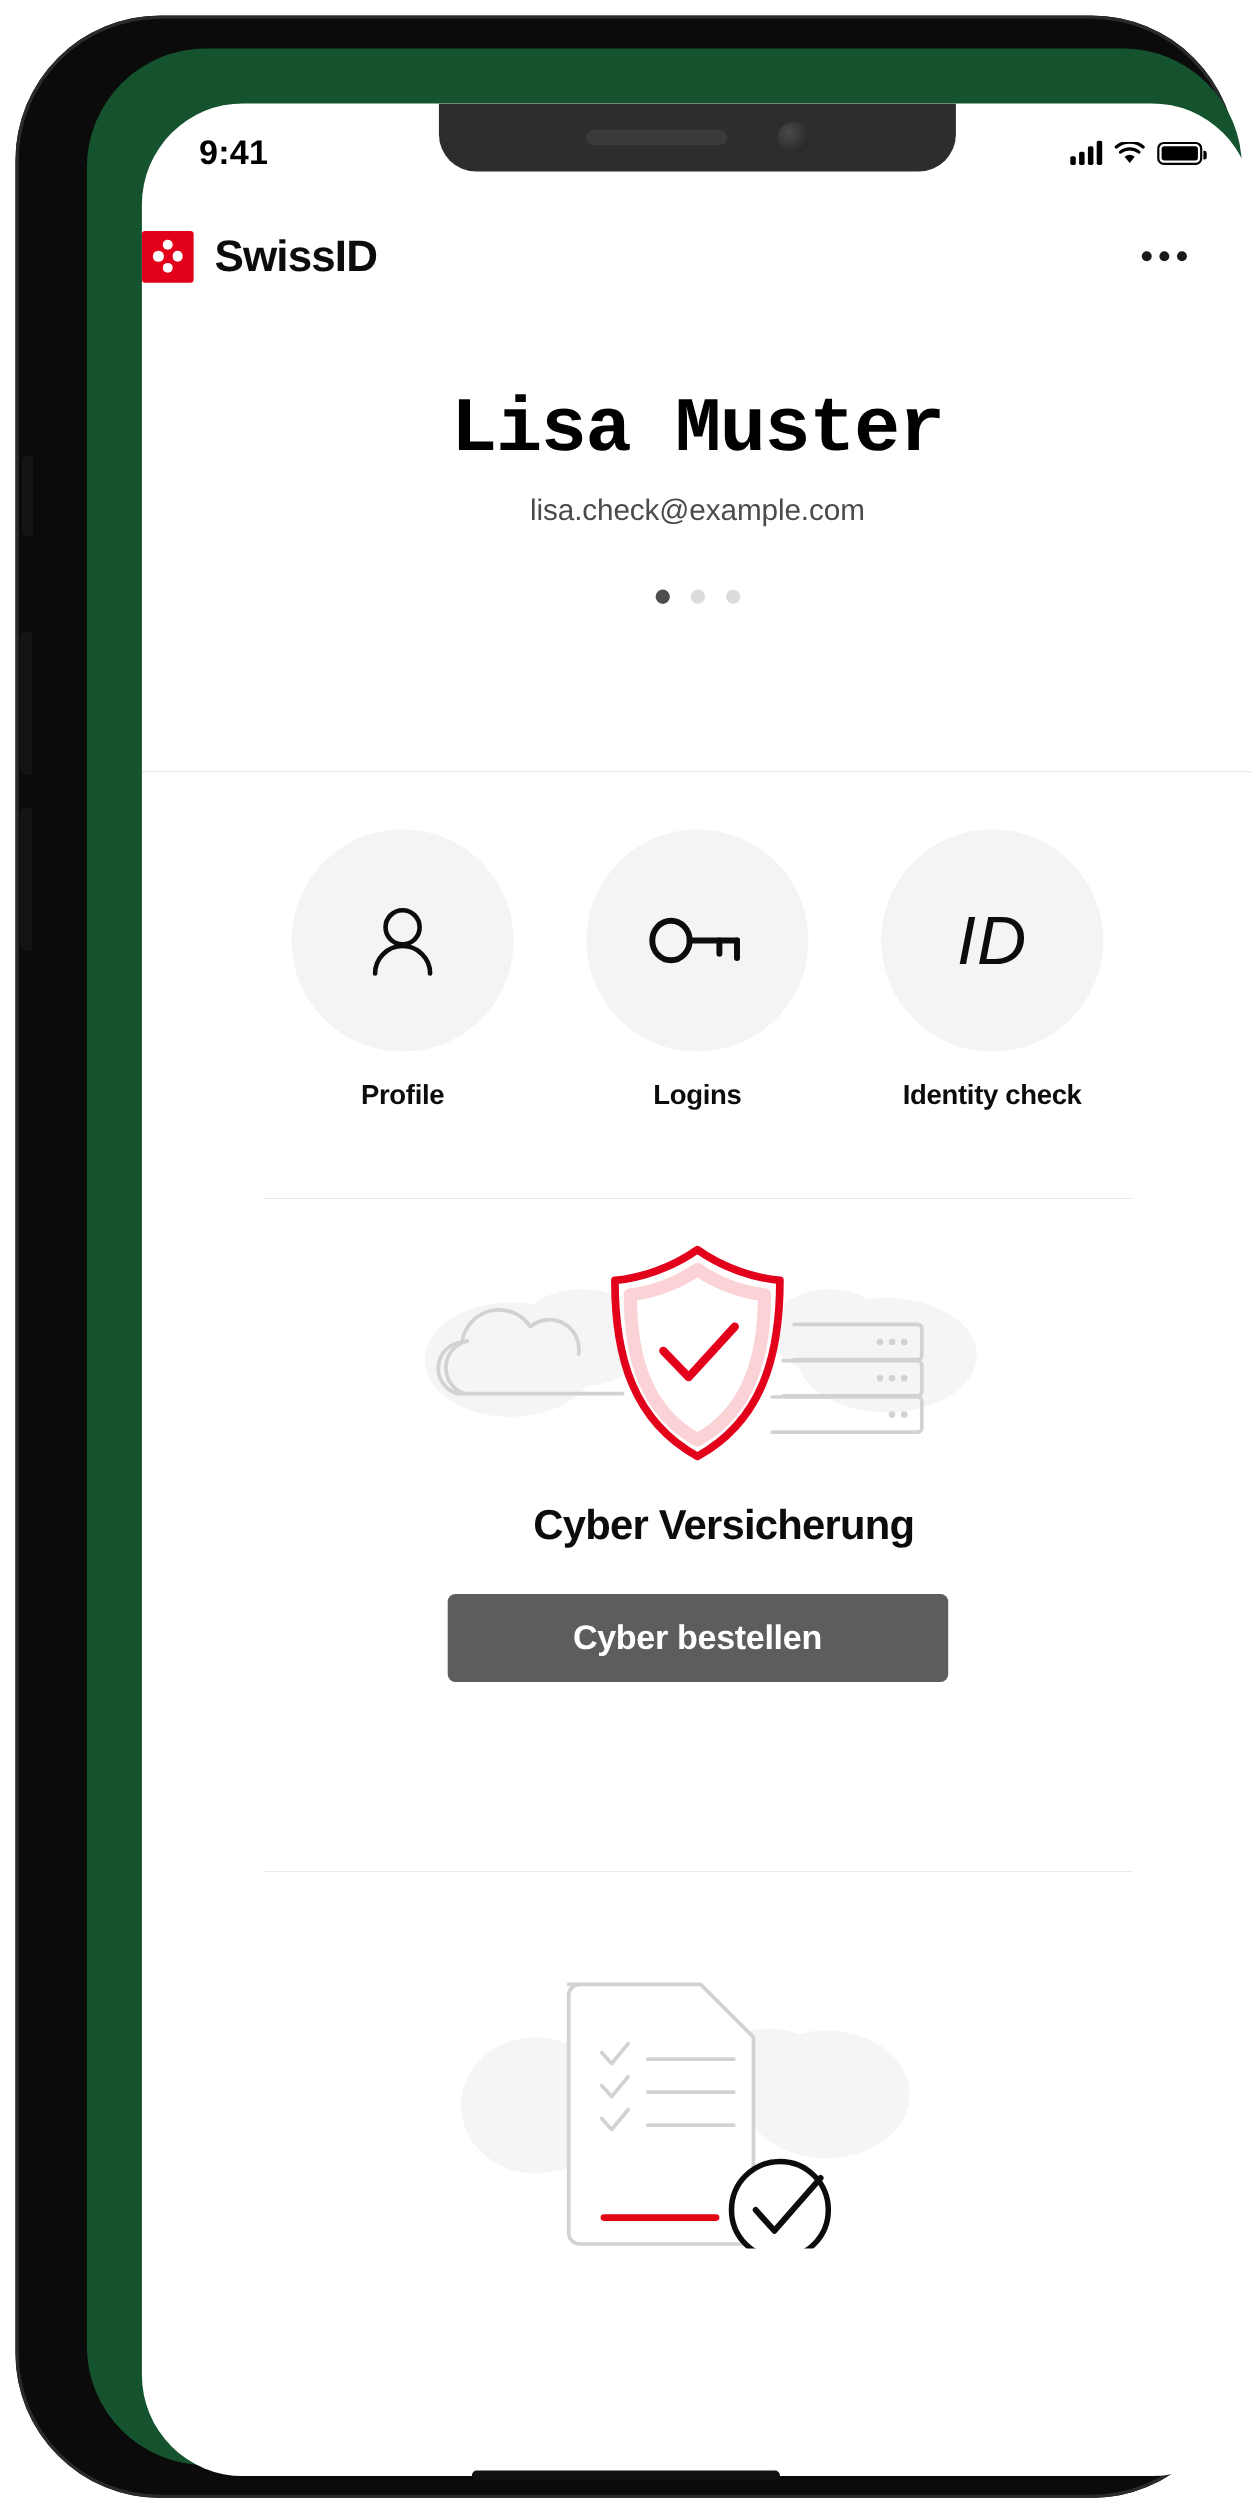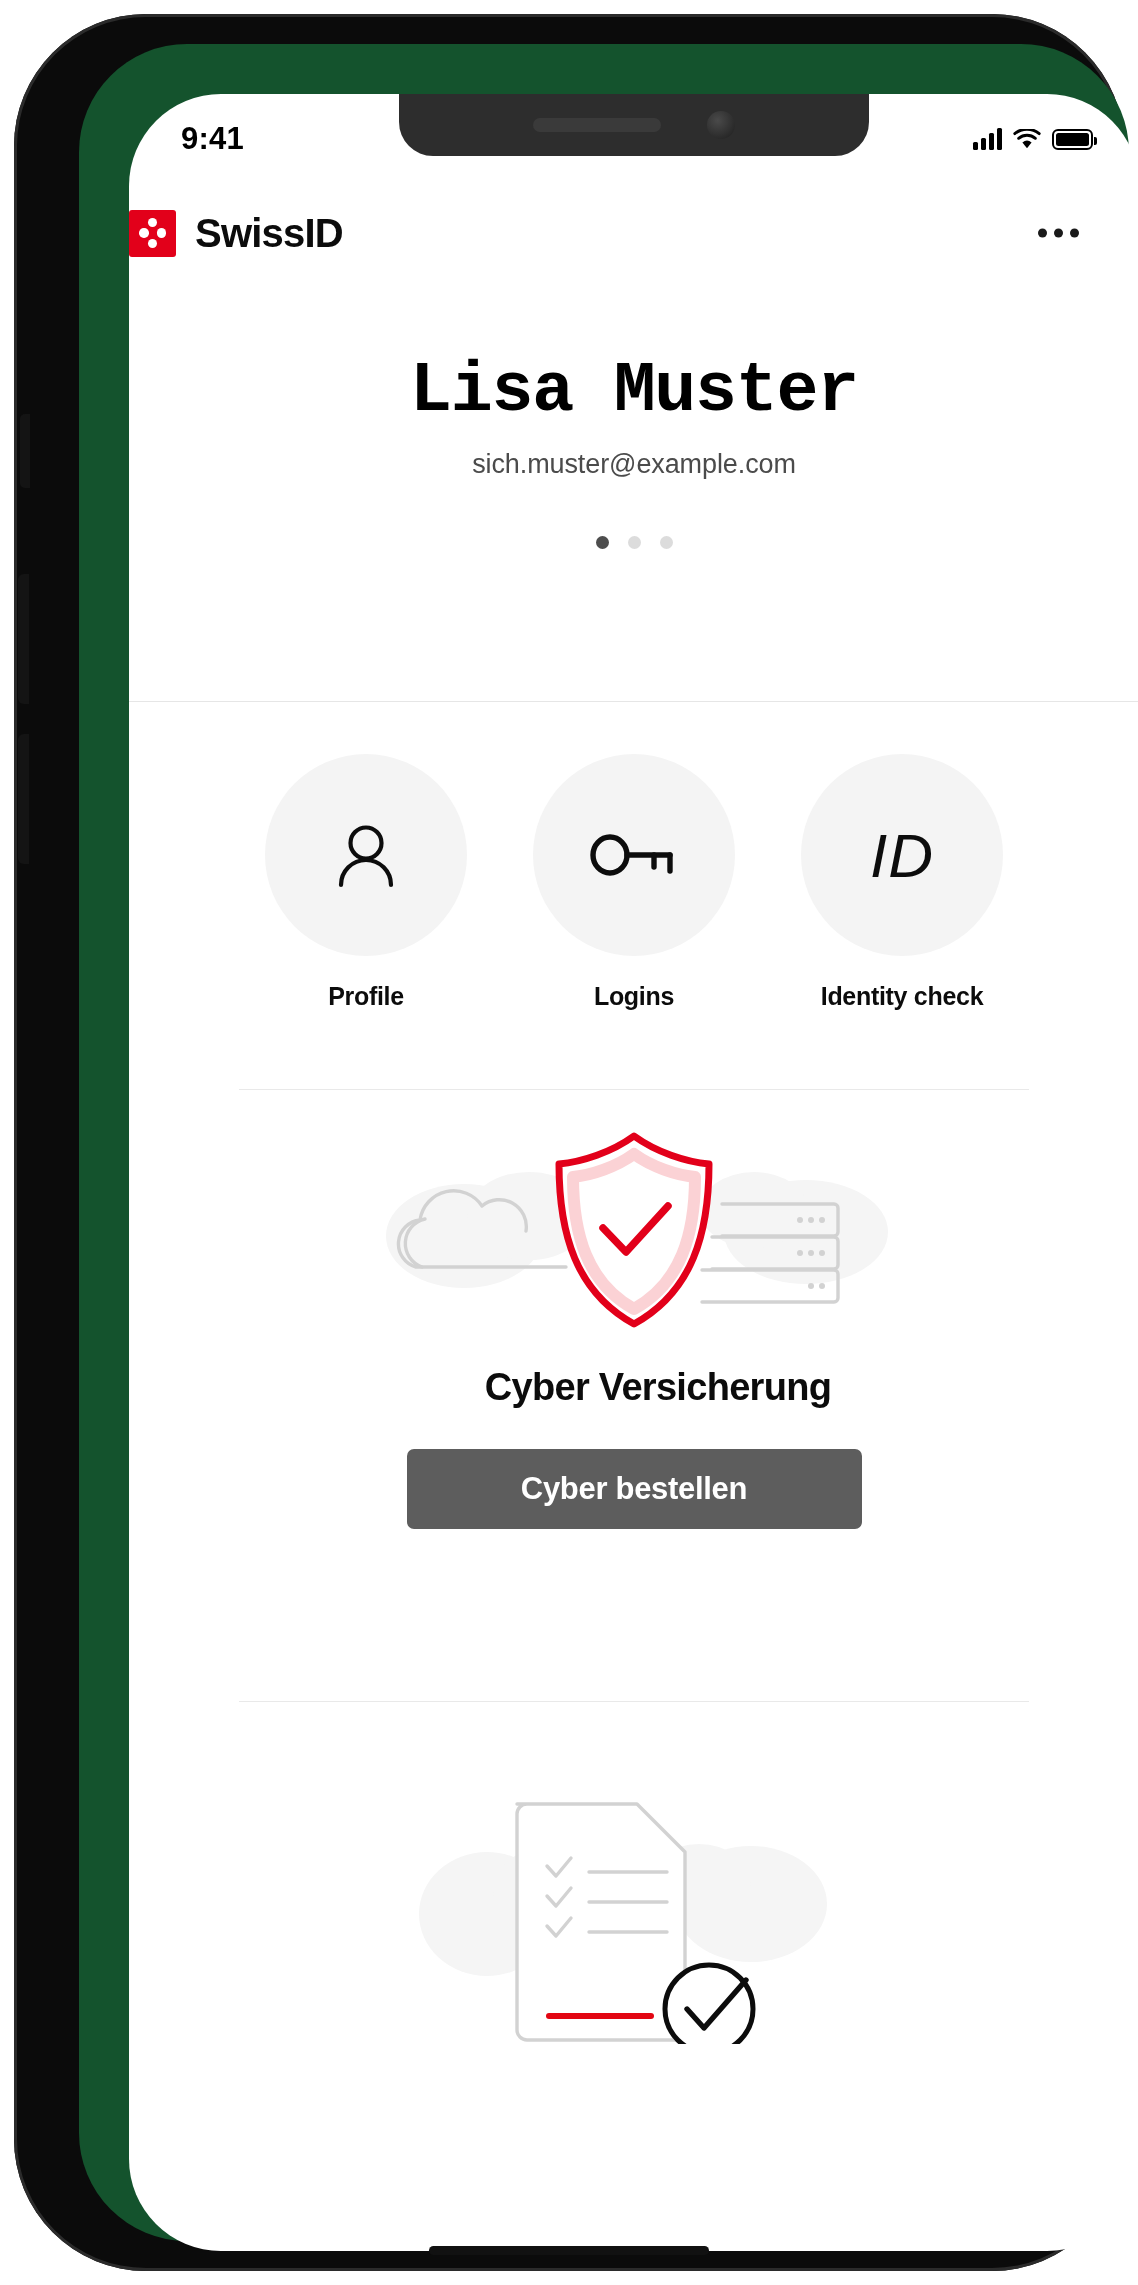--- a/index.html
+++ b/index.html
@@ -231,21 +231,21 @@
         </div>
         <div id="more-menu">
           <span></span>
             <span></span>
             <span></span>
         </div>
       </div>
 
       <div id="profile-card">
         <div id="profile-name">Lisa Muster</div>
-        <div id="profile-email">sich.muster@example.com</div>
+        <div id="profile-email">lisa.check@example.com</div>
         <div id="carousel-dots">
           <span class="on"></span>
           <span></span>
           <span></span>
         </div>
       </div>
 
       <div id="divider-top"></div>
 
       <div id="quick-actions">

